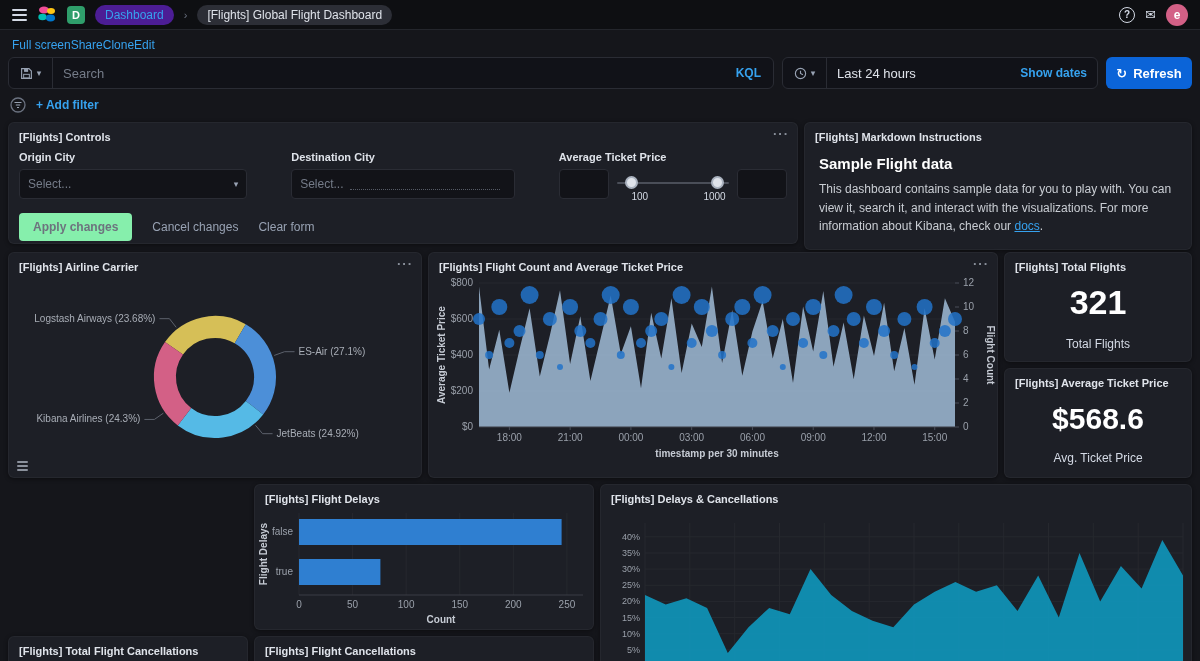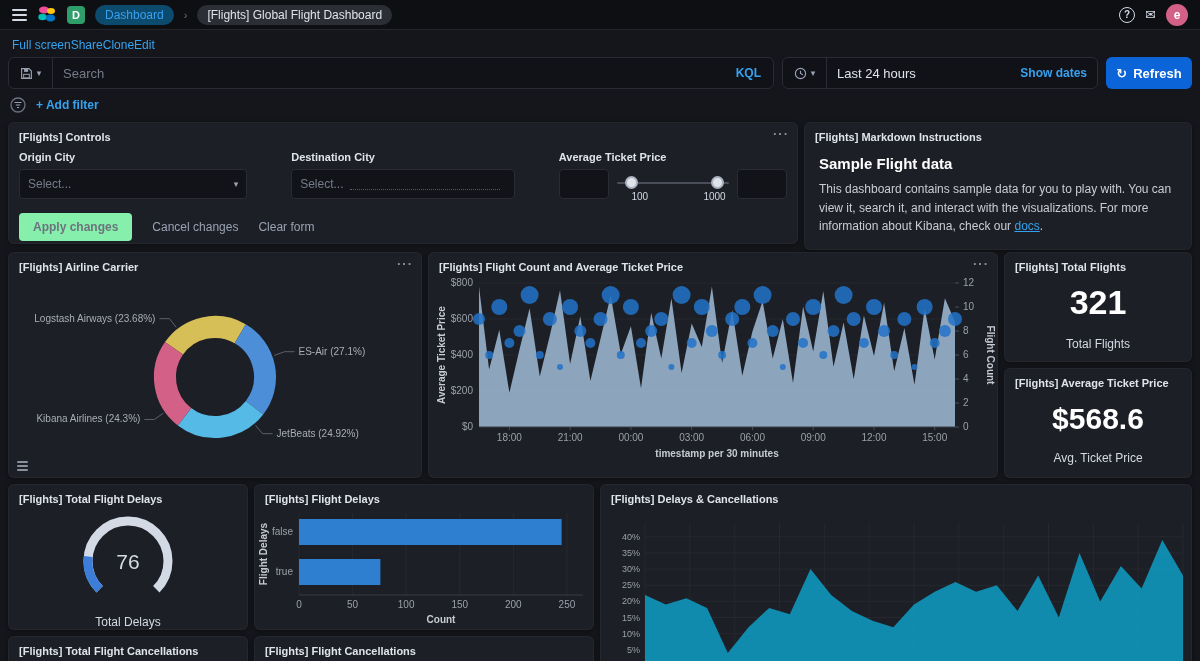--- a/index.html
+++ b/index.html
@@ -8,21 +8,21 @@
   #app{position:relative;width:1200px;height:661px;background:#15161B;color:#d4dae5;overflow:hidden;}
 
   
   header{position:absolute;left:0;top:0;right:0;height:30px;background:#0E0F12;
     border-bottom:1px solid #24262c;display:flex;align-items:center;justify-content:space-between;padding:0 12px;z-index:5;}
   .h-left,.h-right{display:flex;align-items:center;gap:10px;}
   .hamburger{display:flex;flex-direction:column;gap:3px;width:15px;cursor:pointer;}
   .hamburger i{height:2px;background:#d4dae5;border-radius:1px;}
   .space-badge{width:18px;height:18px;border-radius:4px;background:#2F9E6B;color:#fff;font-size:11px;font-weight:700;
     display:flex;align-items:center;justify-content:center;cursor:pointer;}
-  .crumb{height:20px;display:flex;align-items:center;padding:0 10px;font-size:12px;border-radius:10px;background:#0c4a6e;cursor:pointer;white-space:nowrap;}
+  .crumb{height:20px;display:flex;align-items:center;padding:0 10px;font-size:12px;border-radius:10px;background:#4c1d95;cursor:pointer;white-space:nowrap;}
   .crumb-link{color:#36A2EF;}
   .crumb-current{color:#dfe3ea;background:#2C2E36;}
   .crumb-sep{color:#6b7280;font-size:11px;}
   .h-icon{color:#d4dae5;font-size:13px;cursor:pointer;display:flex;align-items:center;justify-content:center;}
   .h-icon.help{width:16px;height:16px;border:1.3px solid #d4dae5;border-radius:50%;font-size:10px;font-weight:700;}
   .avatar{width:22px;height:22px;border-radius:50%;background:#D36086;color:#fff;font-size:12px;font-weight:700;
     display:flex;align-items:center;justify-content:center;cursor:pointer;}
 
   
   .toolbar{position:absolute;left:12px;top:34px;height:22px;display:flex;align-items:center;}
@@ -354,31 +354,20 @@
     </section>
 
     <section class="panel" style="left:1004px;top:248px;width:188px;height:110px">
       <h3 class="p-title">[Flights] Average Ticket Price</h3>
       <div class="metric small">
         <div class="val">$568.6</div>
         <div class="lbl">Avg. Ticket Price</div>
       </div>
     </section>
 
-    <section class="panel" style="left:8px;top:364px;width:240px;height:146px">
-      <h3 class="p-title">[Flights] Total Flight Delays</h3>
-      <div class="gauge-wrap">
-        <div class="chart"><svg width="236" height="100">
-              <path d="M 89.7 82.3 A 40 40 0 1 1 146.3 82.3" fill="none" stroke="#D3DAE6" stroke-width="9"></path>
-              <path d="M 89.7 82.3 A 40 40 0 0 1 78.2 49.6" fill="none" stroke="#3B7DD8" stroke-width="9"></path>
-              <text x="118" y="62" fill="#d4dae5" font-size="21" text-anchor="middle">76</text>
-            </svg></div>
-        <div class="gauge-lbl">Total Delays</div>
-      </div>
-    </section>
 
     <section class="panel" style="left:254px;top:364px;width:340px;height:146px">
       <h3 class="p-title">[Flights] Flight Delays</h3>
       <div class="chart"><svg width="336" height="124">
             <line x1="44" x2="44" y1="6" y2="88" stroke="#26282e"></line>
             <text x="44" y="101" fill="#9aa0aa" font-size="10" text-anchor="middle">0</text>
             <line x1="97.58490566037736" x2="97.58490566037736" y1="6" y2="88" stroke="#26282e"></line>
             <text x="97.58490566037736" y="101" fill="#9aa0aa" font-size="10" text-anchor="middle">50</text>
             <line x1="151.16981132075472" x2="151.16981132075472" y1="6" y2="88" stroke="#26282e"></line>
             <text x="151.16981132075472" y="101" fill="#9aa0aa" font-size="10" text-anchor="middle">100</text>

